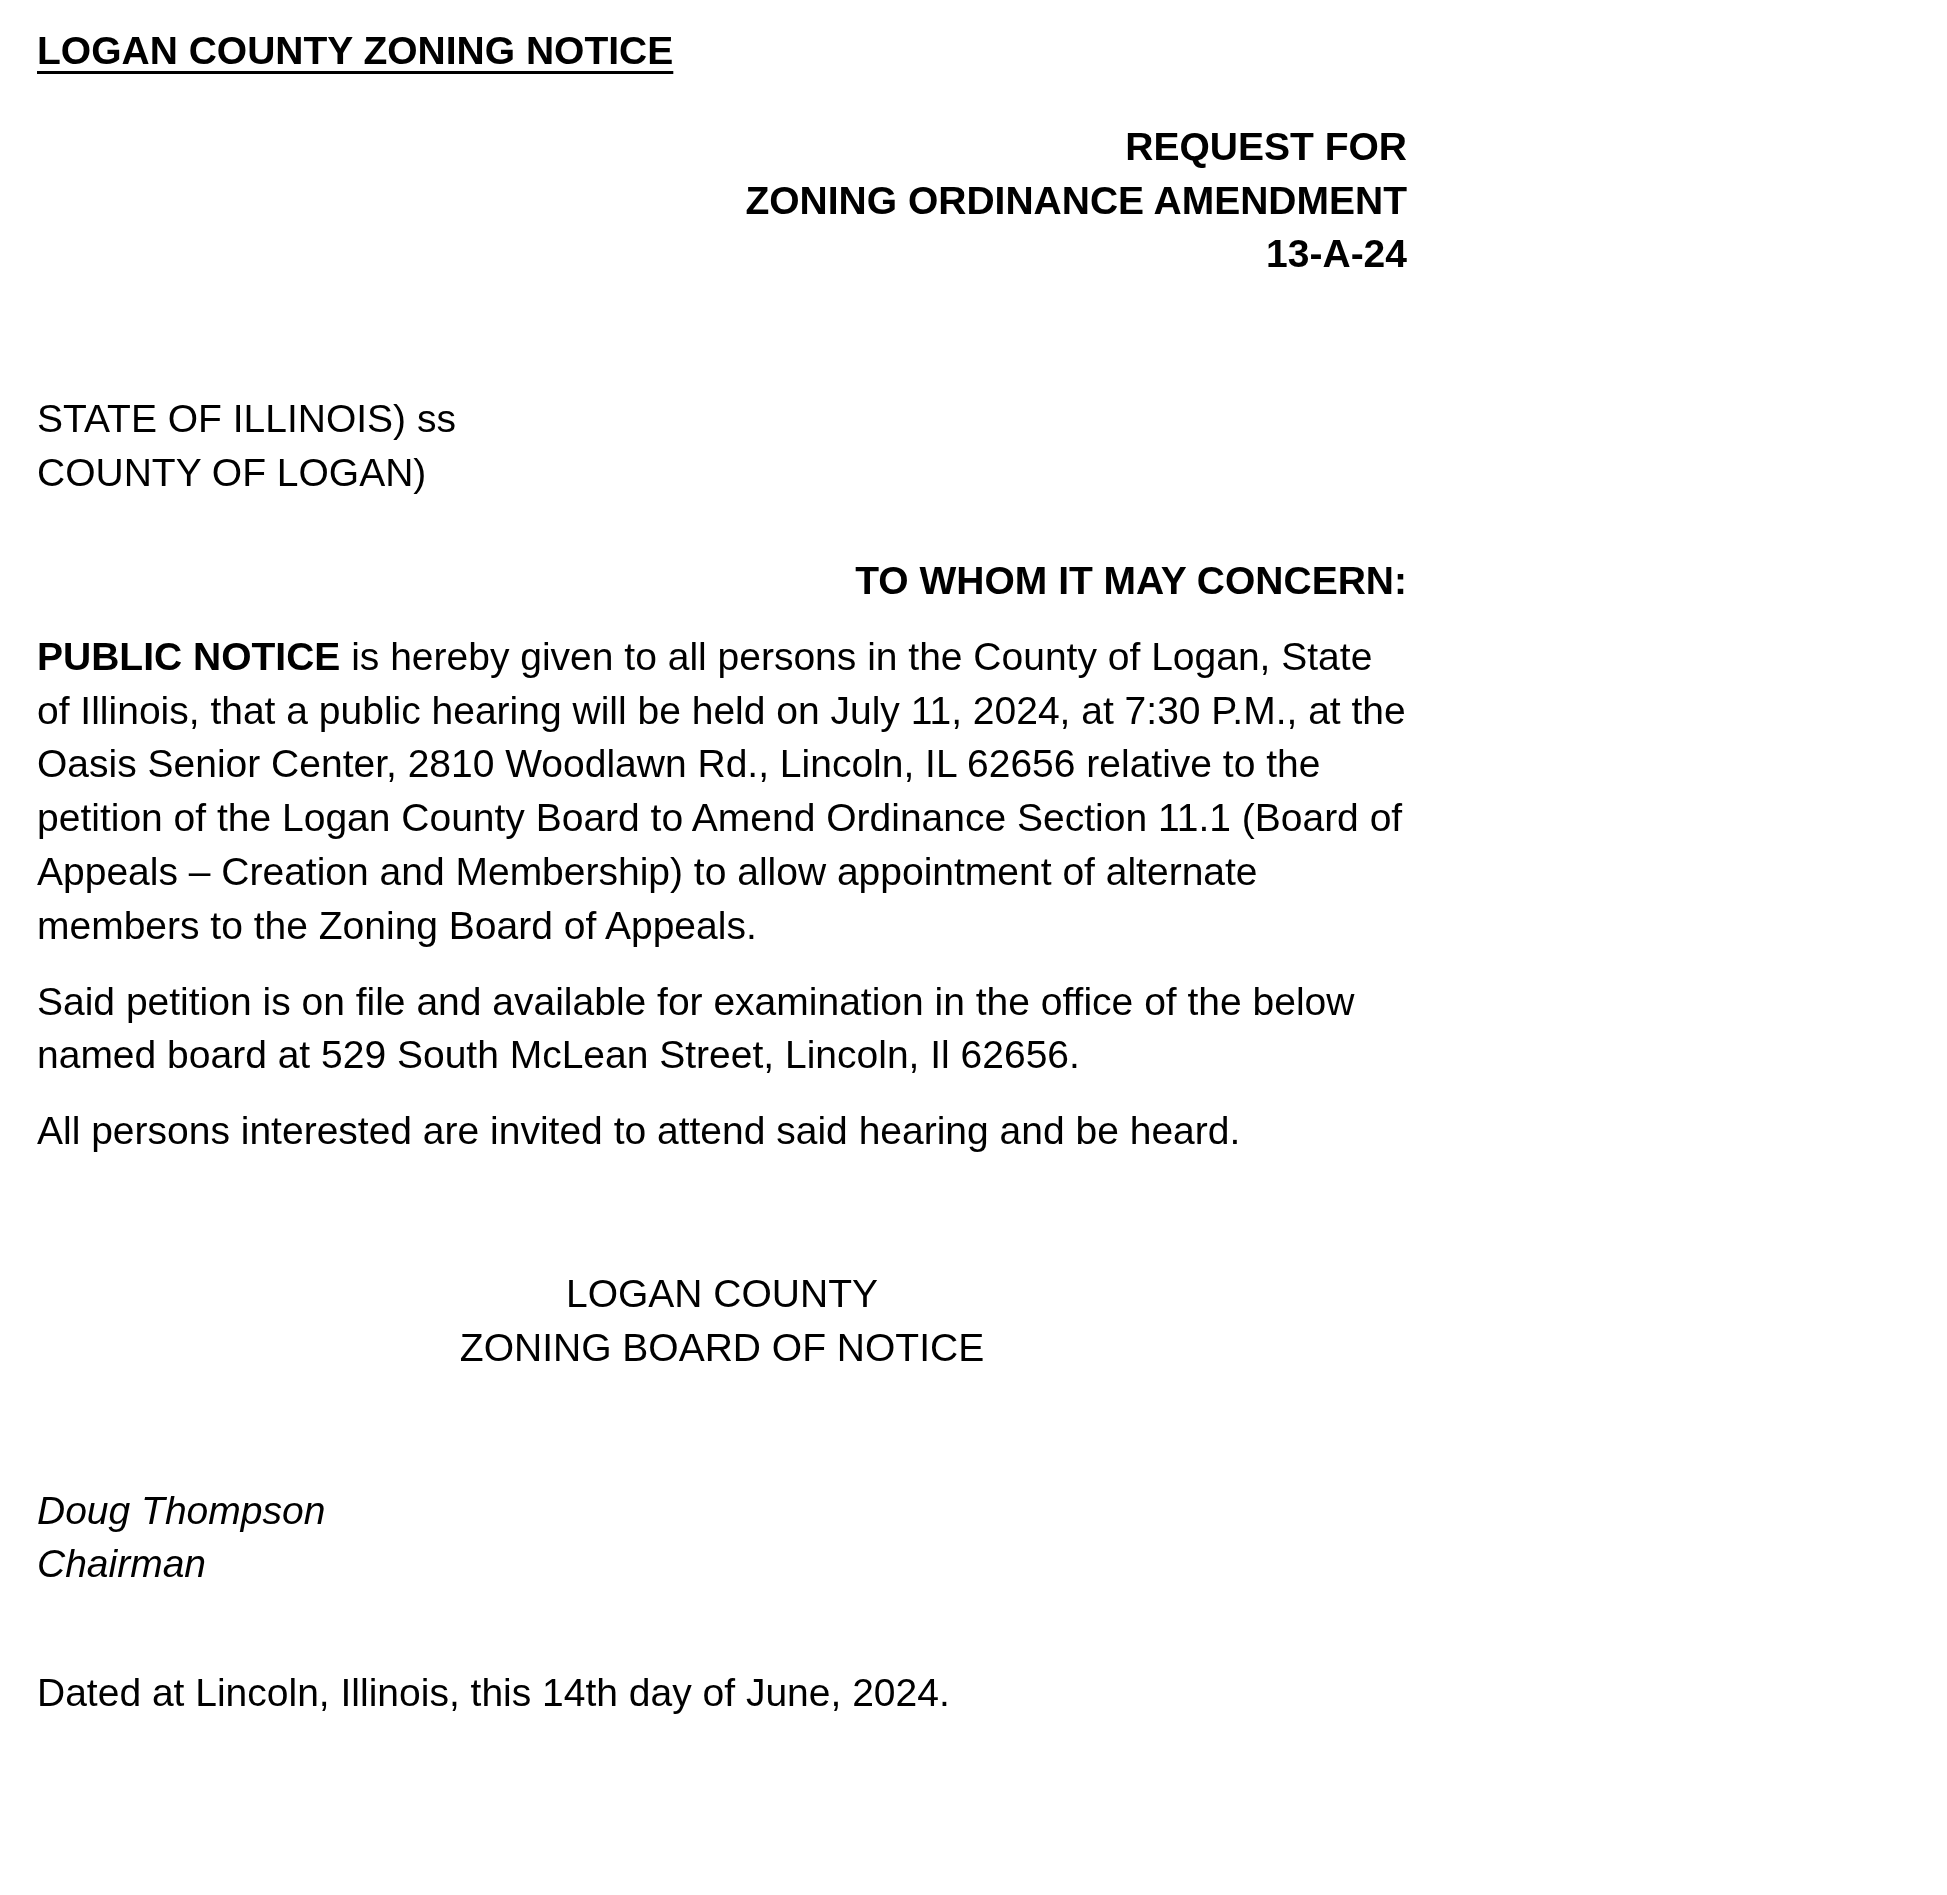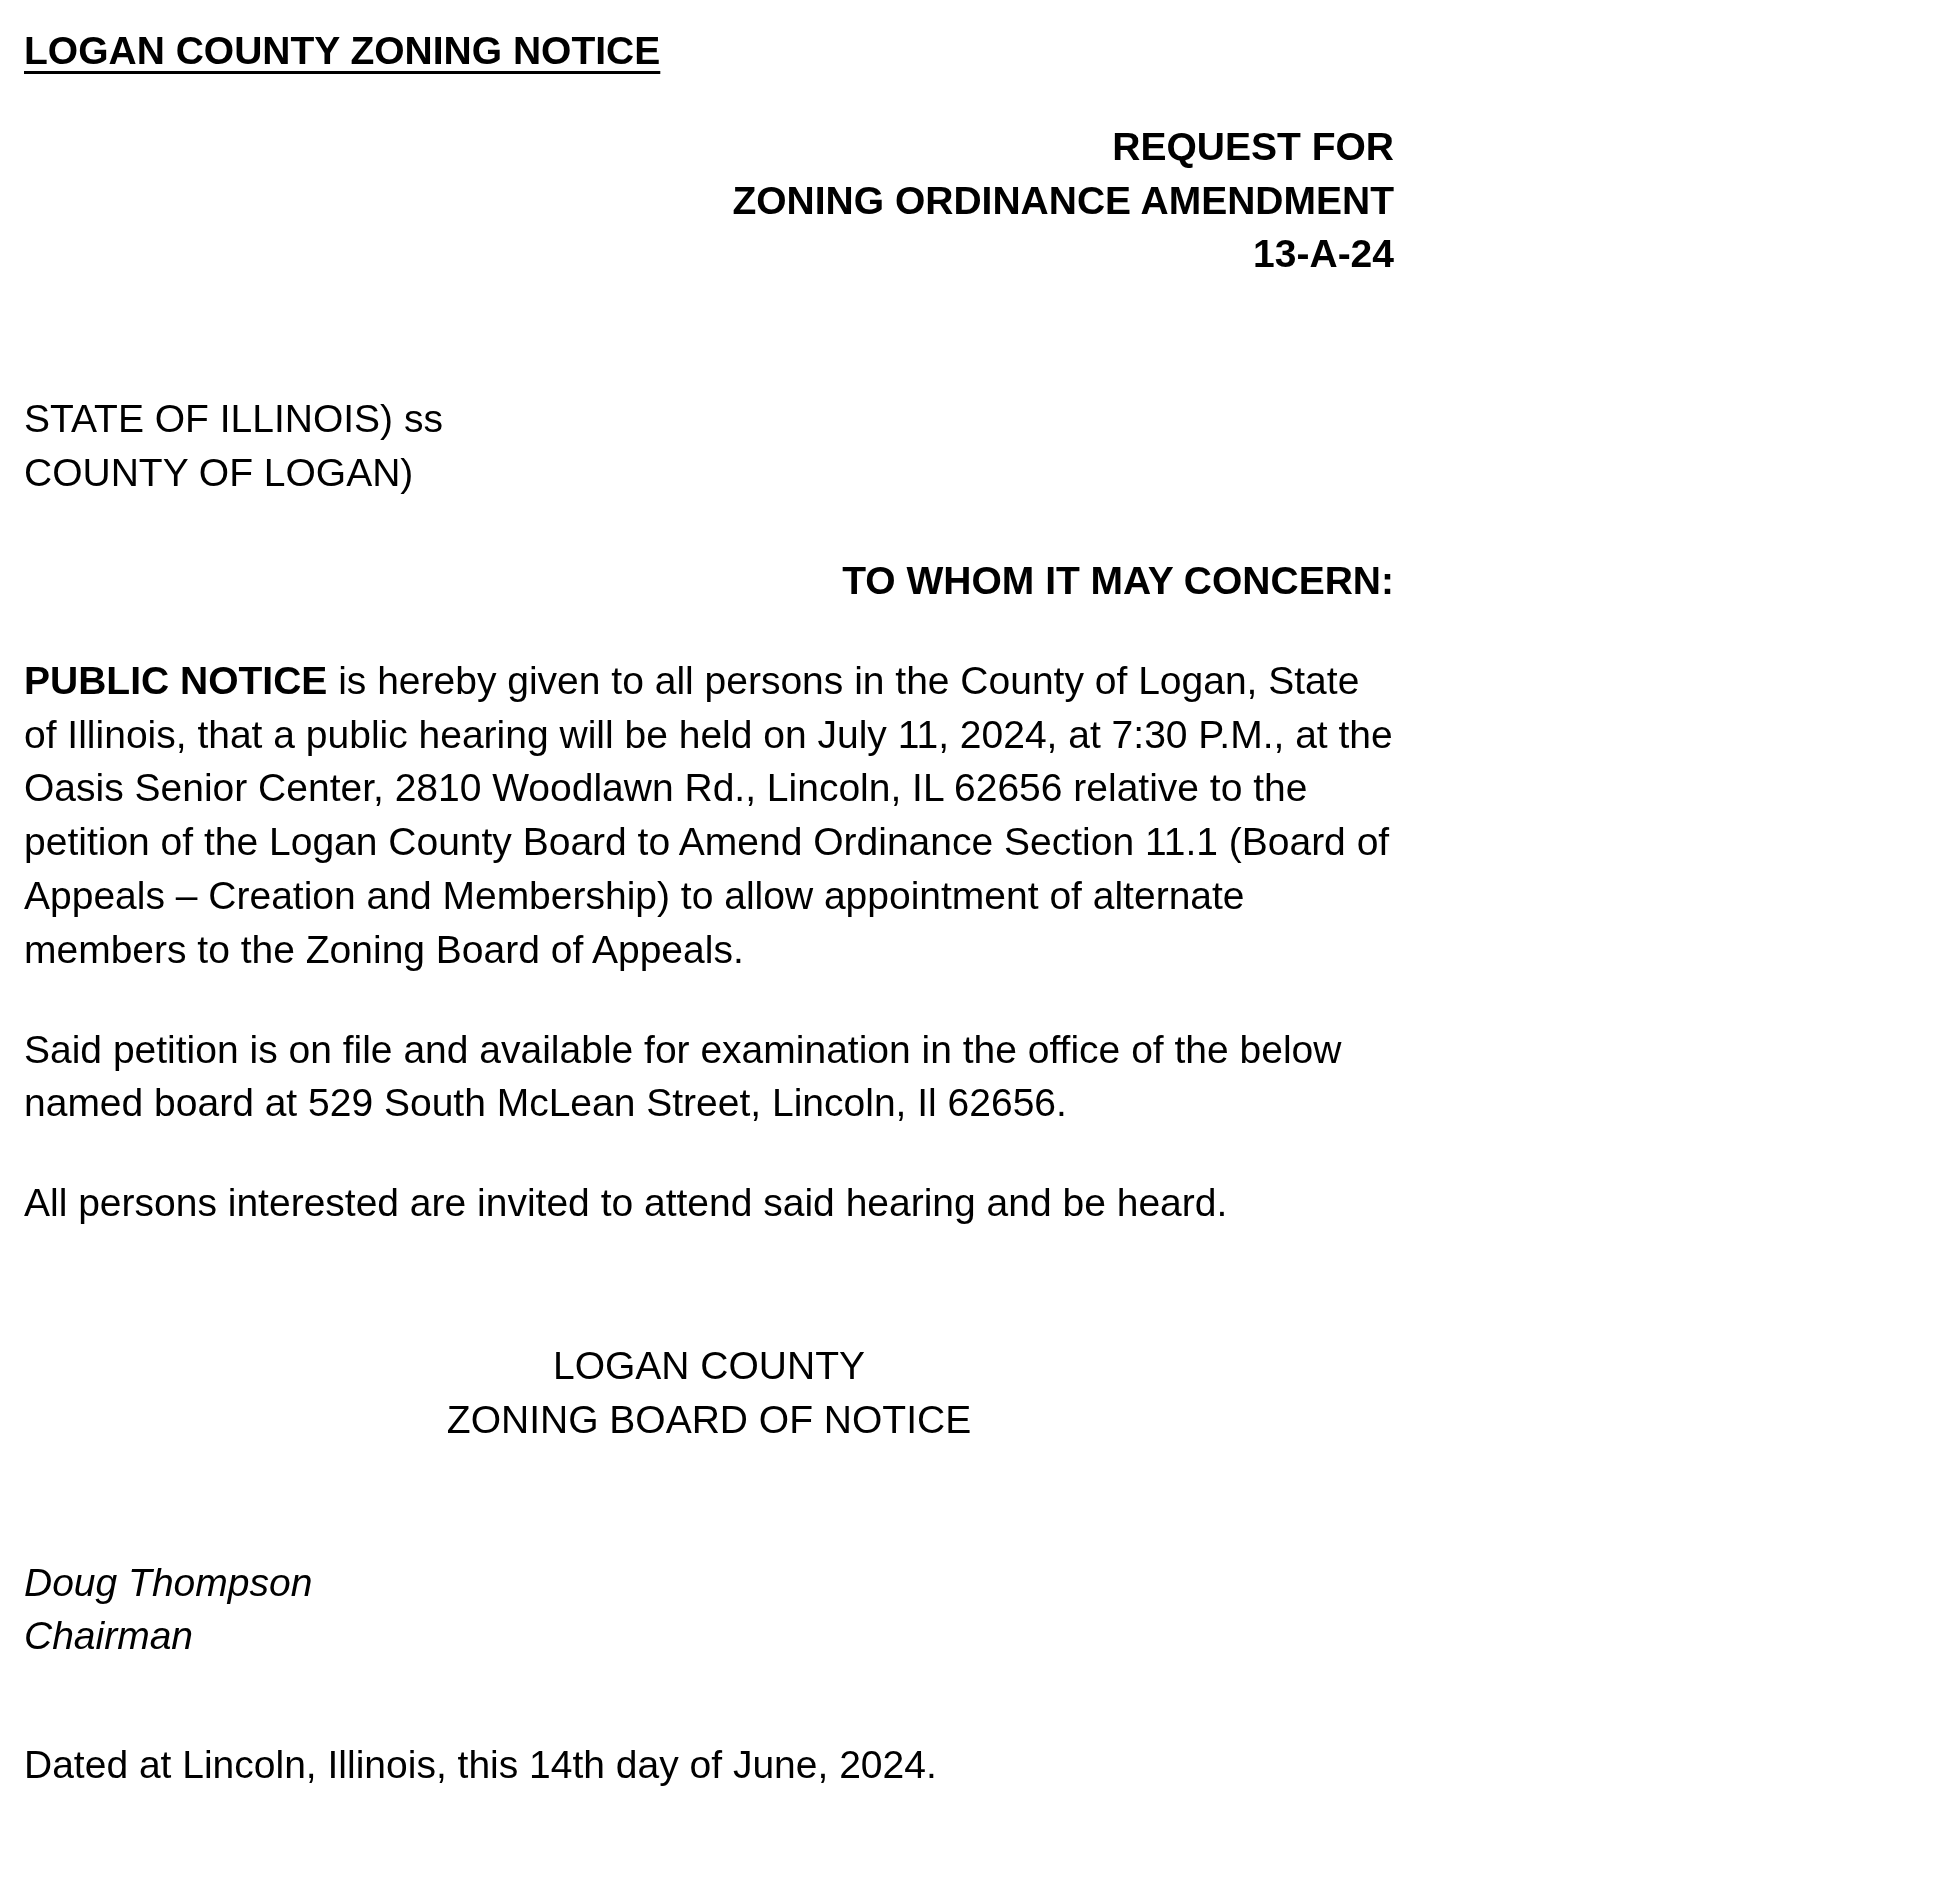--- a/index.html
+++ b/index.html
@@ -10,21 +10,21 @@
   .page {
     position: relative;
     width: 1948px;
     height: 1895px;
     box-sizing: border-box;
     background: #ffffff;
     color: #000000;
     font-family: "Liberation Sans", sans-serif;
     font-size: 39px;
     line-height: 1.38;
-    padding: 24px 0 0 24px;
+    padding: 24px 0 0 37px;
     overflow: hidden;
   }
   .content {
     width: 1370px;
   }
   .doc-title {
     font-weight: bold;
     text-decoration: underline;
     text-decoration-thickness: 2.8px;
     text-underline-offset: 6.6px;
@@ -37,21 +37,21 @@
   .state-block {
     margin-top: 111px;
     font-weight: normal;
   }
   .salutation {
     margin-top: 54px;
     font-weight: bold;
     text-align: right;
   }
   .paragraph {
-    margin-top: 46px;
+    margin-top: 22px;
   }
   .lead-bold {
     font-weight: bold;
   }
   .org-block {
     margin-top: 109px;
     text-align: center;
   }
   .signature-block {
     margin-top: 109px;

